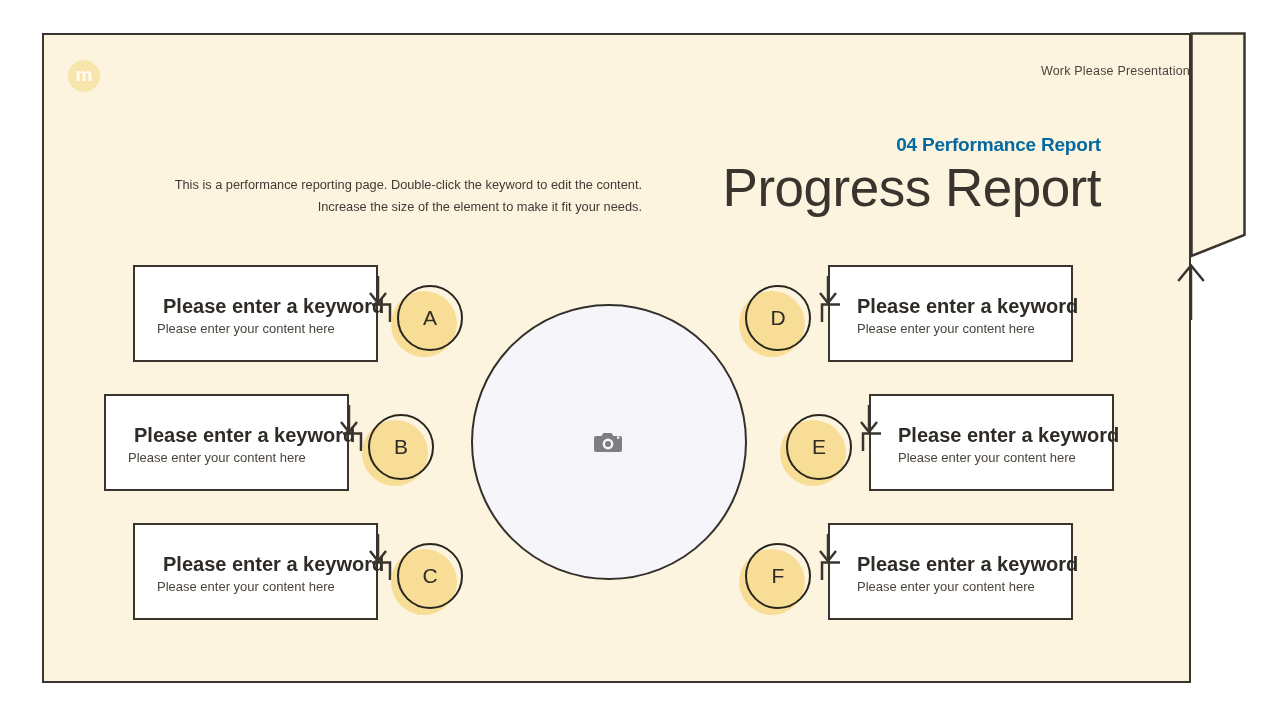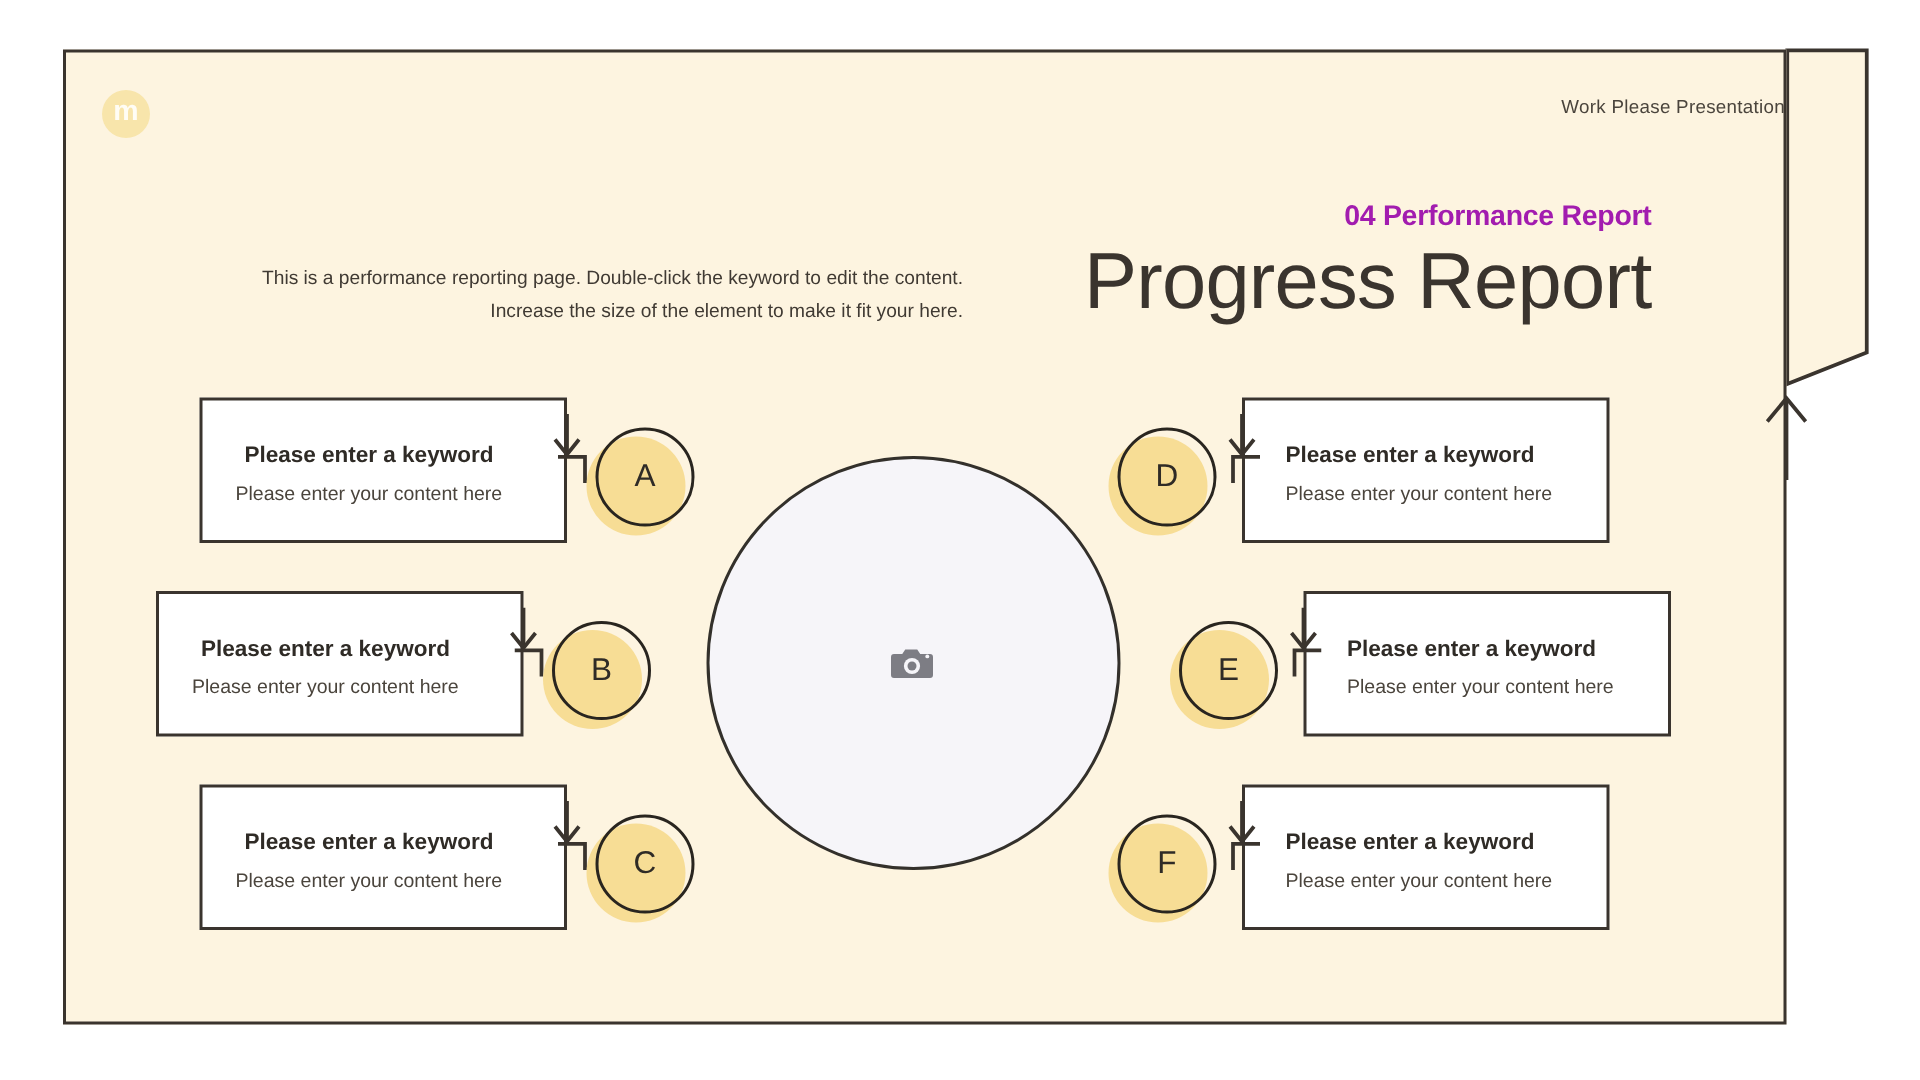--- a/index.html
+++ b/index.html
@@ -64,21 +64,21 @@
     font-size: 12.5px;
     color: #4a443c;
     letter-spacing: .2px;
     z-index: 6;
   }
   .eyebrow {
     position: absolute;
     right: 179px; top: 134px;
     font-size: 19px;
     font-weight: 700;
-    color: #a21caf;
+    color: #0369a1;
     letter-spacing: -.2px;
     z-index: 6;
   }
   .title {
     position: absolute;
     right: 179px; top: 158px;
     font-size: 53px;
     font-weight: 300;
     color: #3a342e;
     letter-spacing: -.5px;
@@ -113,21 +113,21 @@
   
   .item { position: absolute; z-index: 6; }
 
   .card {
     position: absolute;
     background: #ffffff;
     border: 2.5px solid #3a342e;
   }
   .card-kw {
     position: absolute;
-    font-size: 15px;
+    font-size: 20px;
     font-weight: 700;
     color: #2f2b26;
     white-space: nowrap;
   }
   .card-sub {
     position: absolute;
     font-size: 13px;
     color: #4a443c;
     white-space: nowrap;
   }
@@ -188,21 +188,21 @@
 
   <div class="logo">
     <span>m</span>
   </div>
 
   <div class="kicker">Work Please Presentation</div>
   <div class="eyebrow">04 Performance Report</div>
   <div class="title">Progress Report</div>
   <div class="subtitle">
     <div>This is a performance reporting page. Double-click the keyword to edit the content.</div>
-    <div>Increase the size of the element to make it fit your here.</div>
+    <div>Increase the size of the element to make it fit your needs.</div>
   </div>
 
   <div class="center-circle">
     <svg class="cam-icon" viewBox="0 0 30 24">
       <path d="M2 6 h5.5 l2-3 h8 l2 3 H26 a2 2 0 0 1 2 2 v12 a2 2 0 0 1 -2 2 H2 a2 2 0 0 1 -2 -2 V8 a2 2 0 0 1 2 -2 z" fill="#7d7d84"></path>
       <circle cx="14" cy="14" r="5.4" fill="#f6f5f9"></circle>
       <circle cx="14" cy="14" r="3" fill="#7d7d84"></circle>
       <circle cx="24.2" cy="7.6" r="1.3" fill="#f6f5f9"></circle>
     </svg>
   </div>

